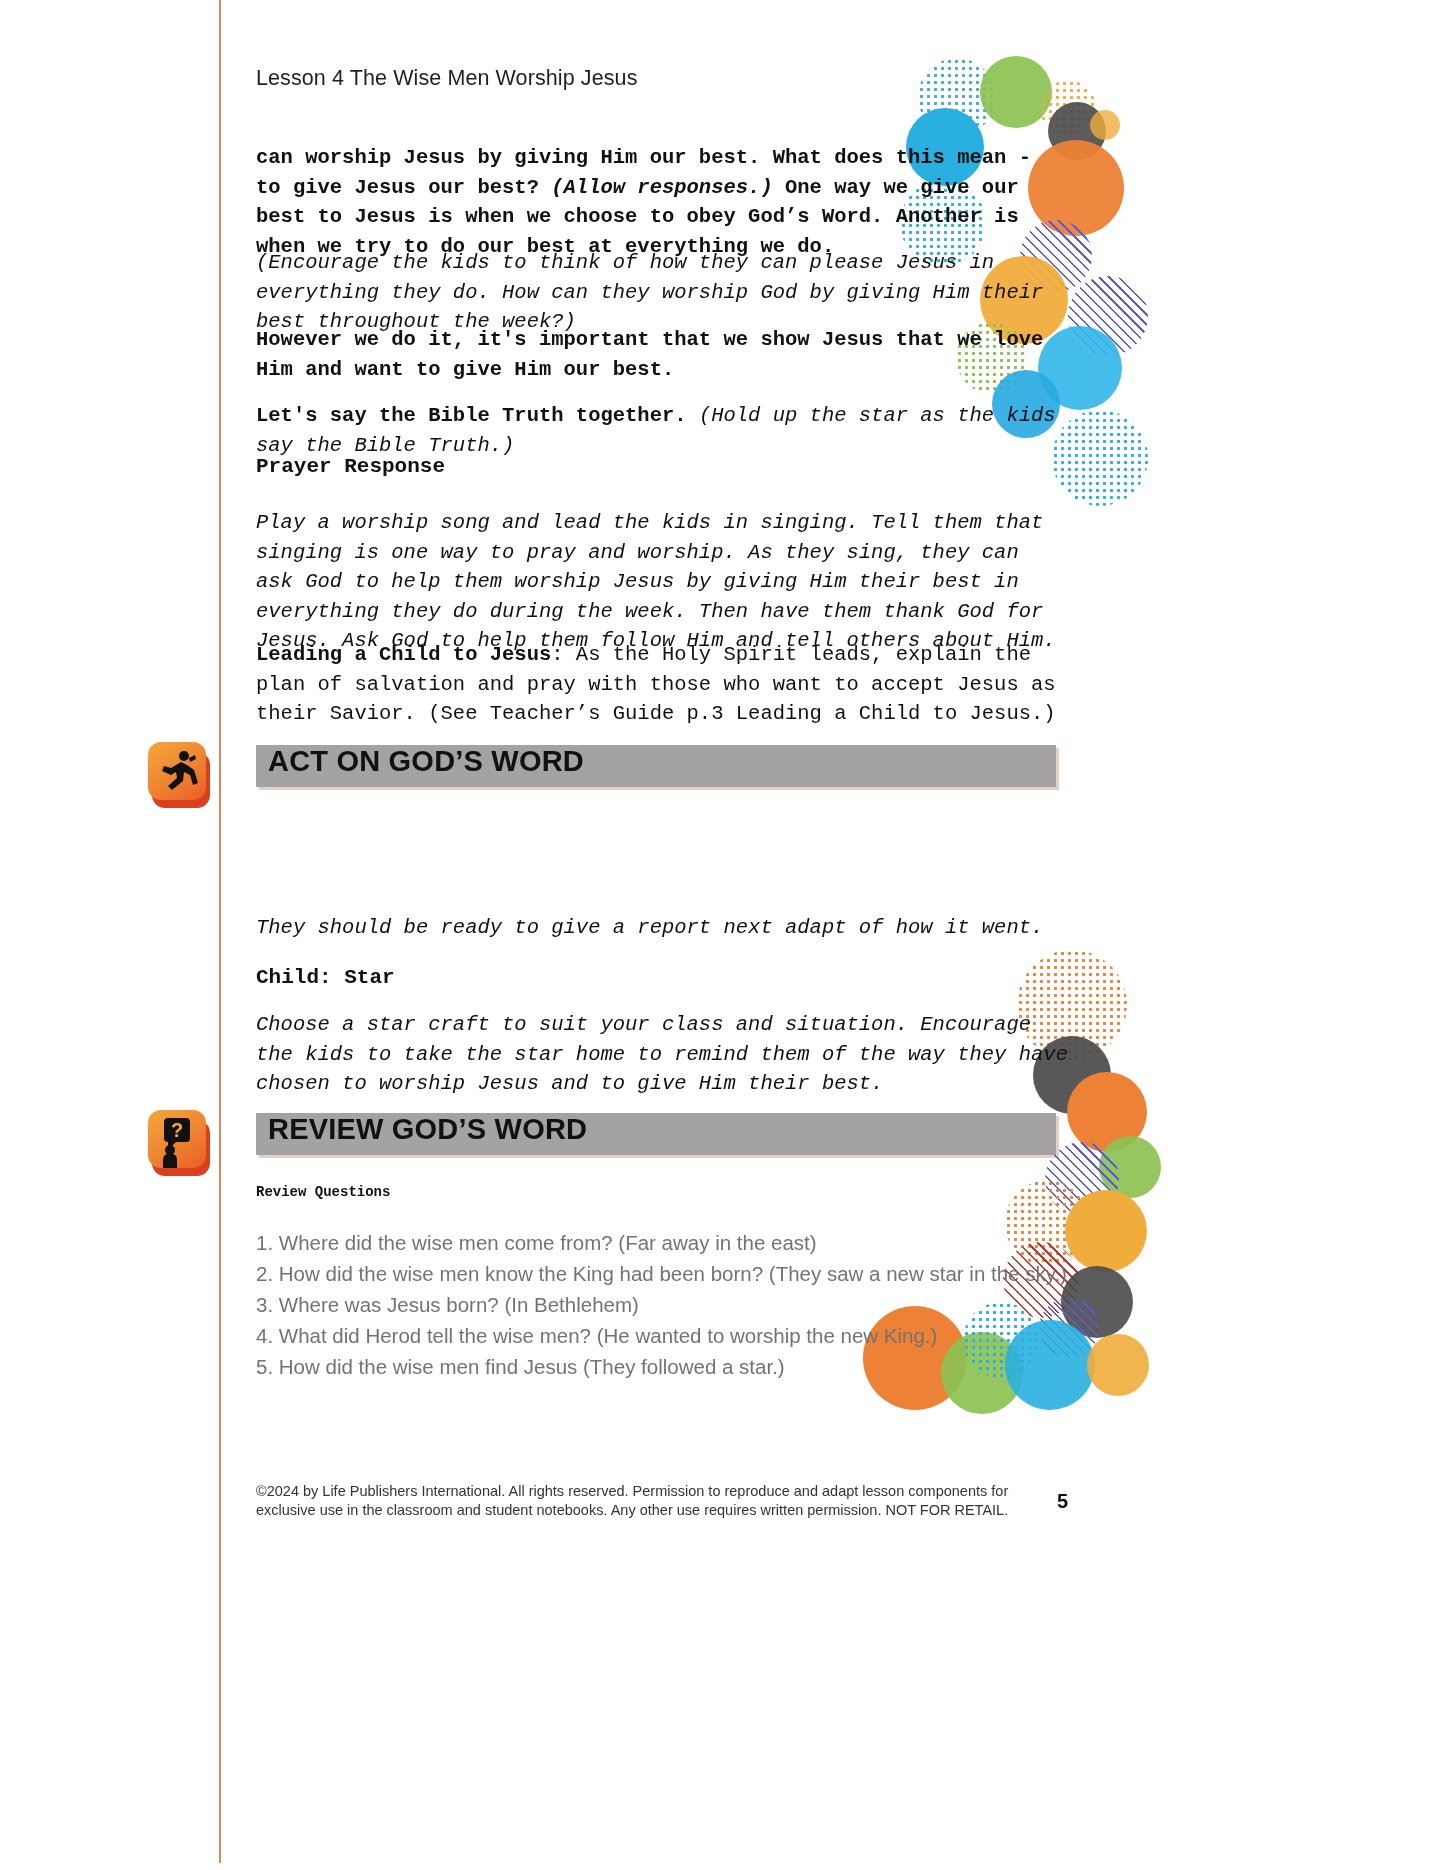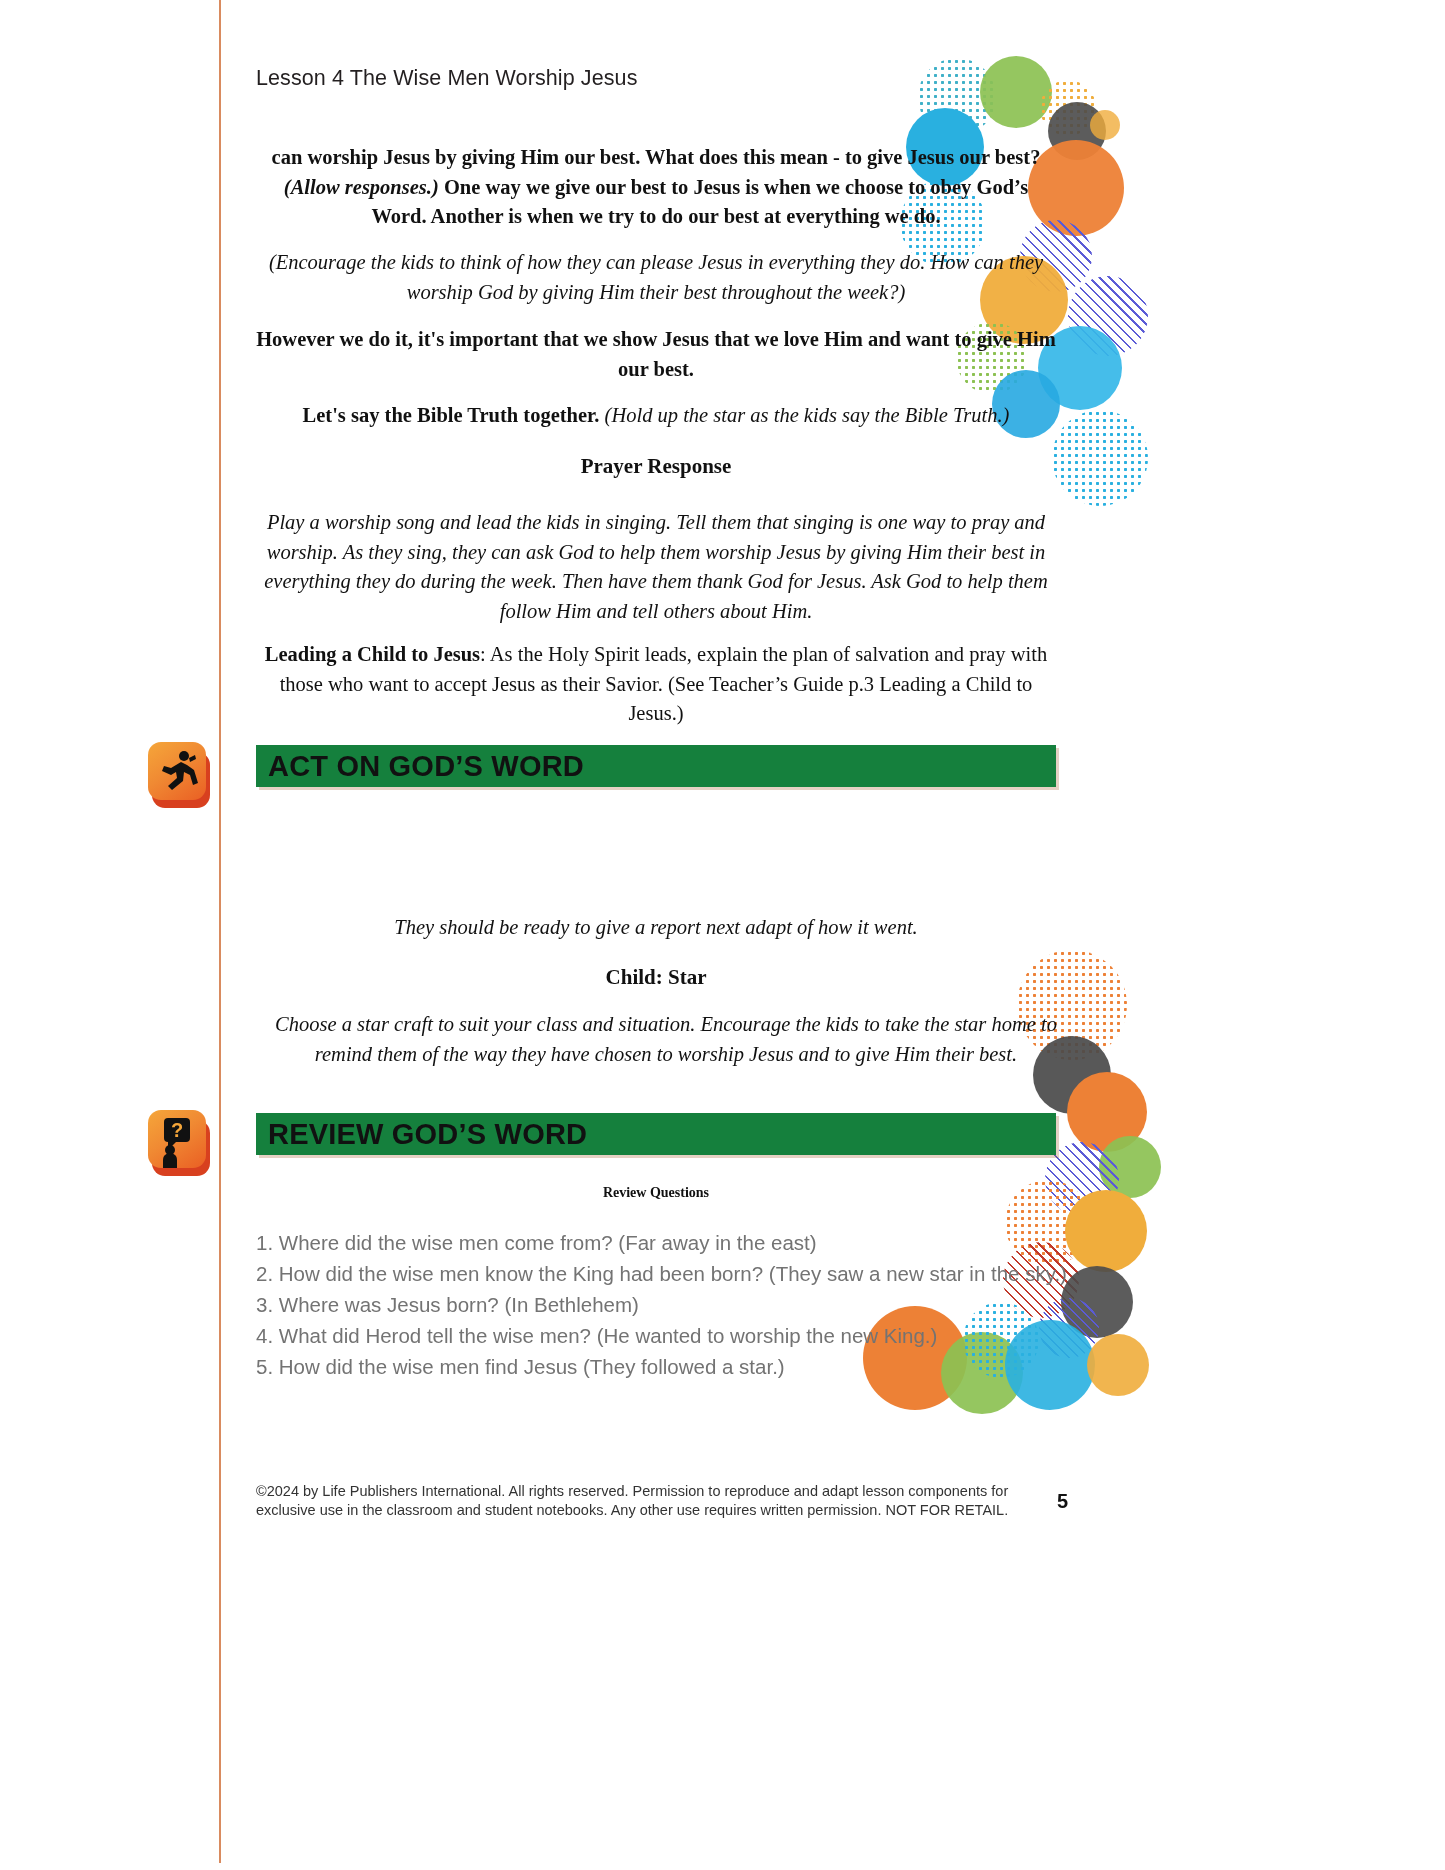--- a/index.html
+++ b/index.html
@@ -31,32 +31,31 @@
 
   .running-head{
     position:absolute;left:256px;top:66px;
     font-size:21.5px;color:#231f20;letter-spacing:.1px;
     font-family:"Liberation Sans", sans-serif;
   }
 
   .para{
     position:absolute;left:256px;width:800px;
     font-size:20.5px;line-height:29.5px;color:#111;
-    font-family:Liberation Serif, serif;
+    font-family:Liberation Mono, monospace;
     font-stretch:condensed;
-    text-align:center;
   }
   .b{font-weight:bold;}
   .i{font-style:italic;}
 
   
   .banner{
     position:absolute;height:42px;
-    background:#15803d;
-    display:flex;align-items:center;
+    background:#a3a3a3;
+    display:flex;
     box-shadow:3px 3px 0 rgba(150,70,20,.25);
   }
   .banner span{
     margin-left:12px;
     font-size:29px;font-weight:bold;color:#111;
     letter-spacing:.2px;
     font-family:"Liberation Sans", sans-serif;
   }
 
   

